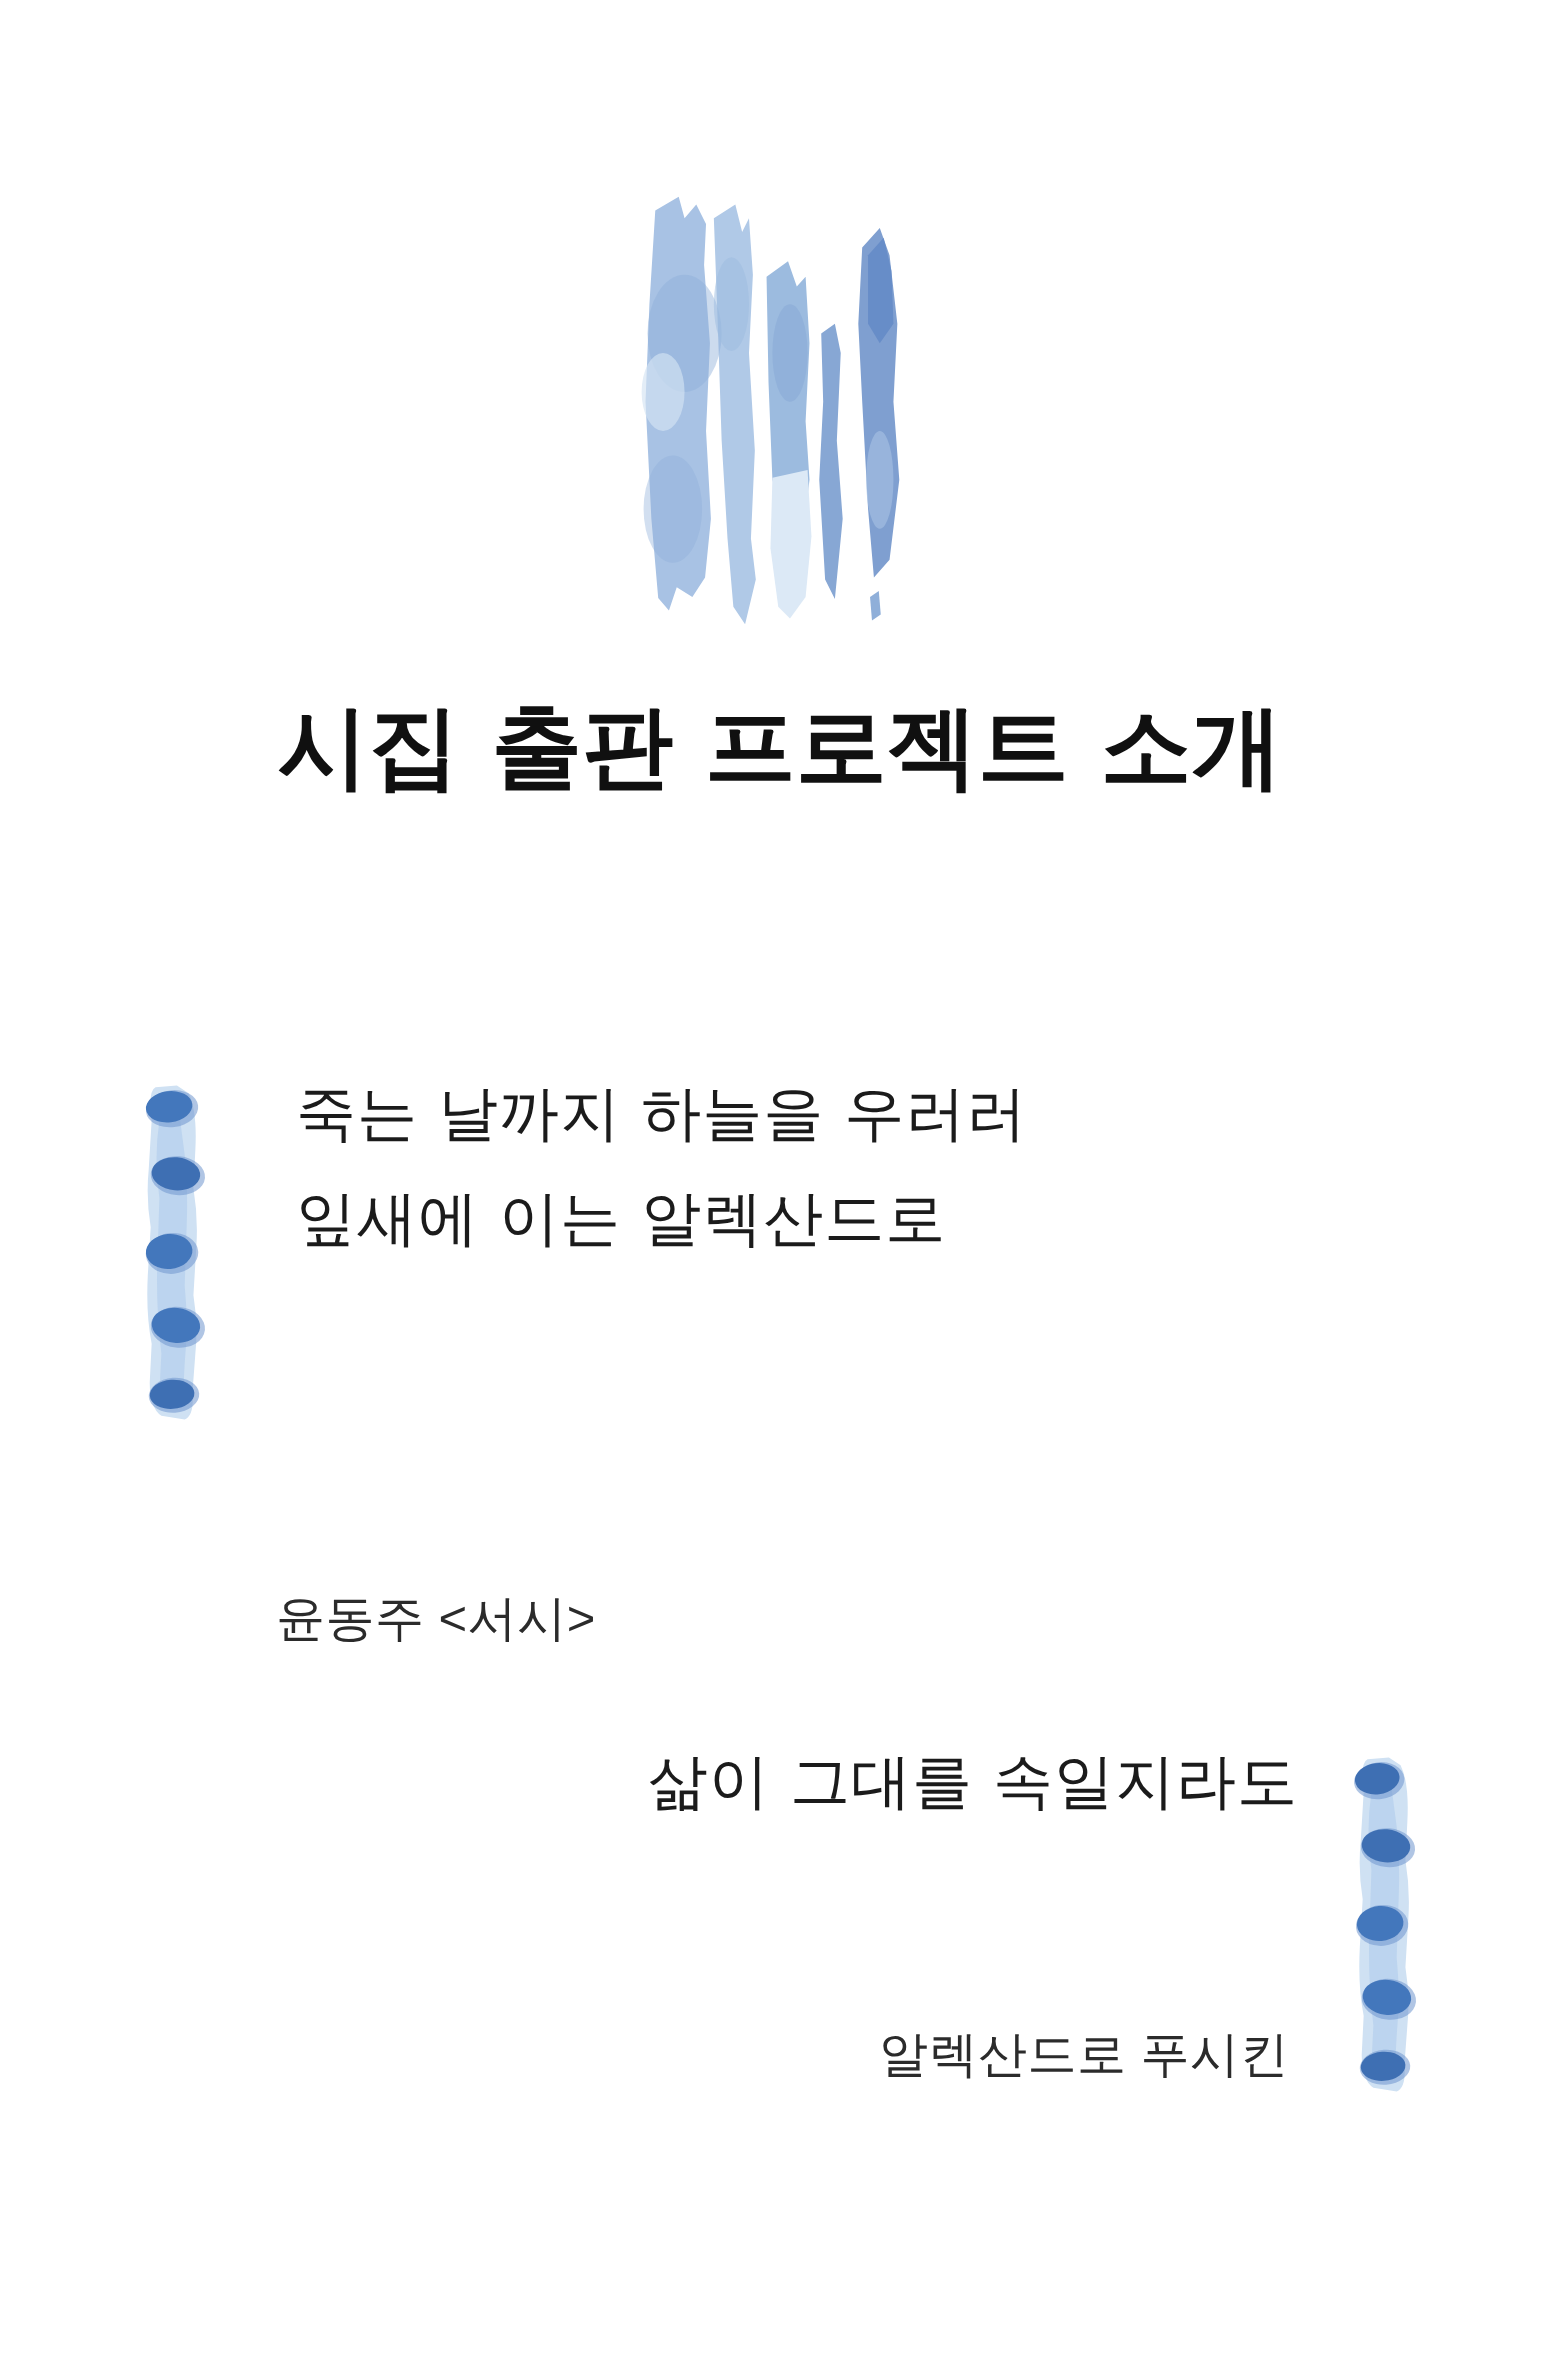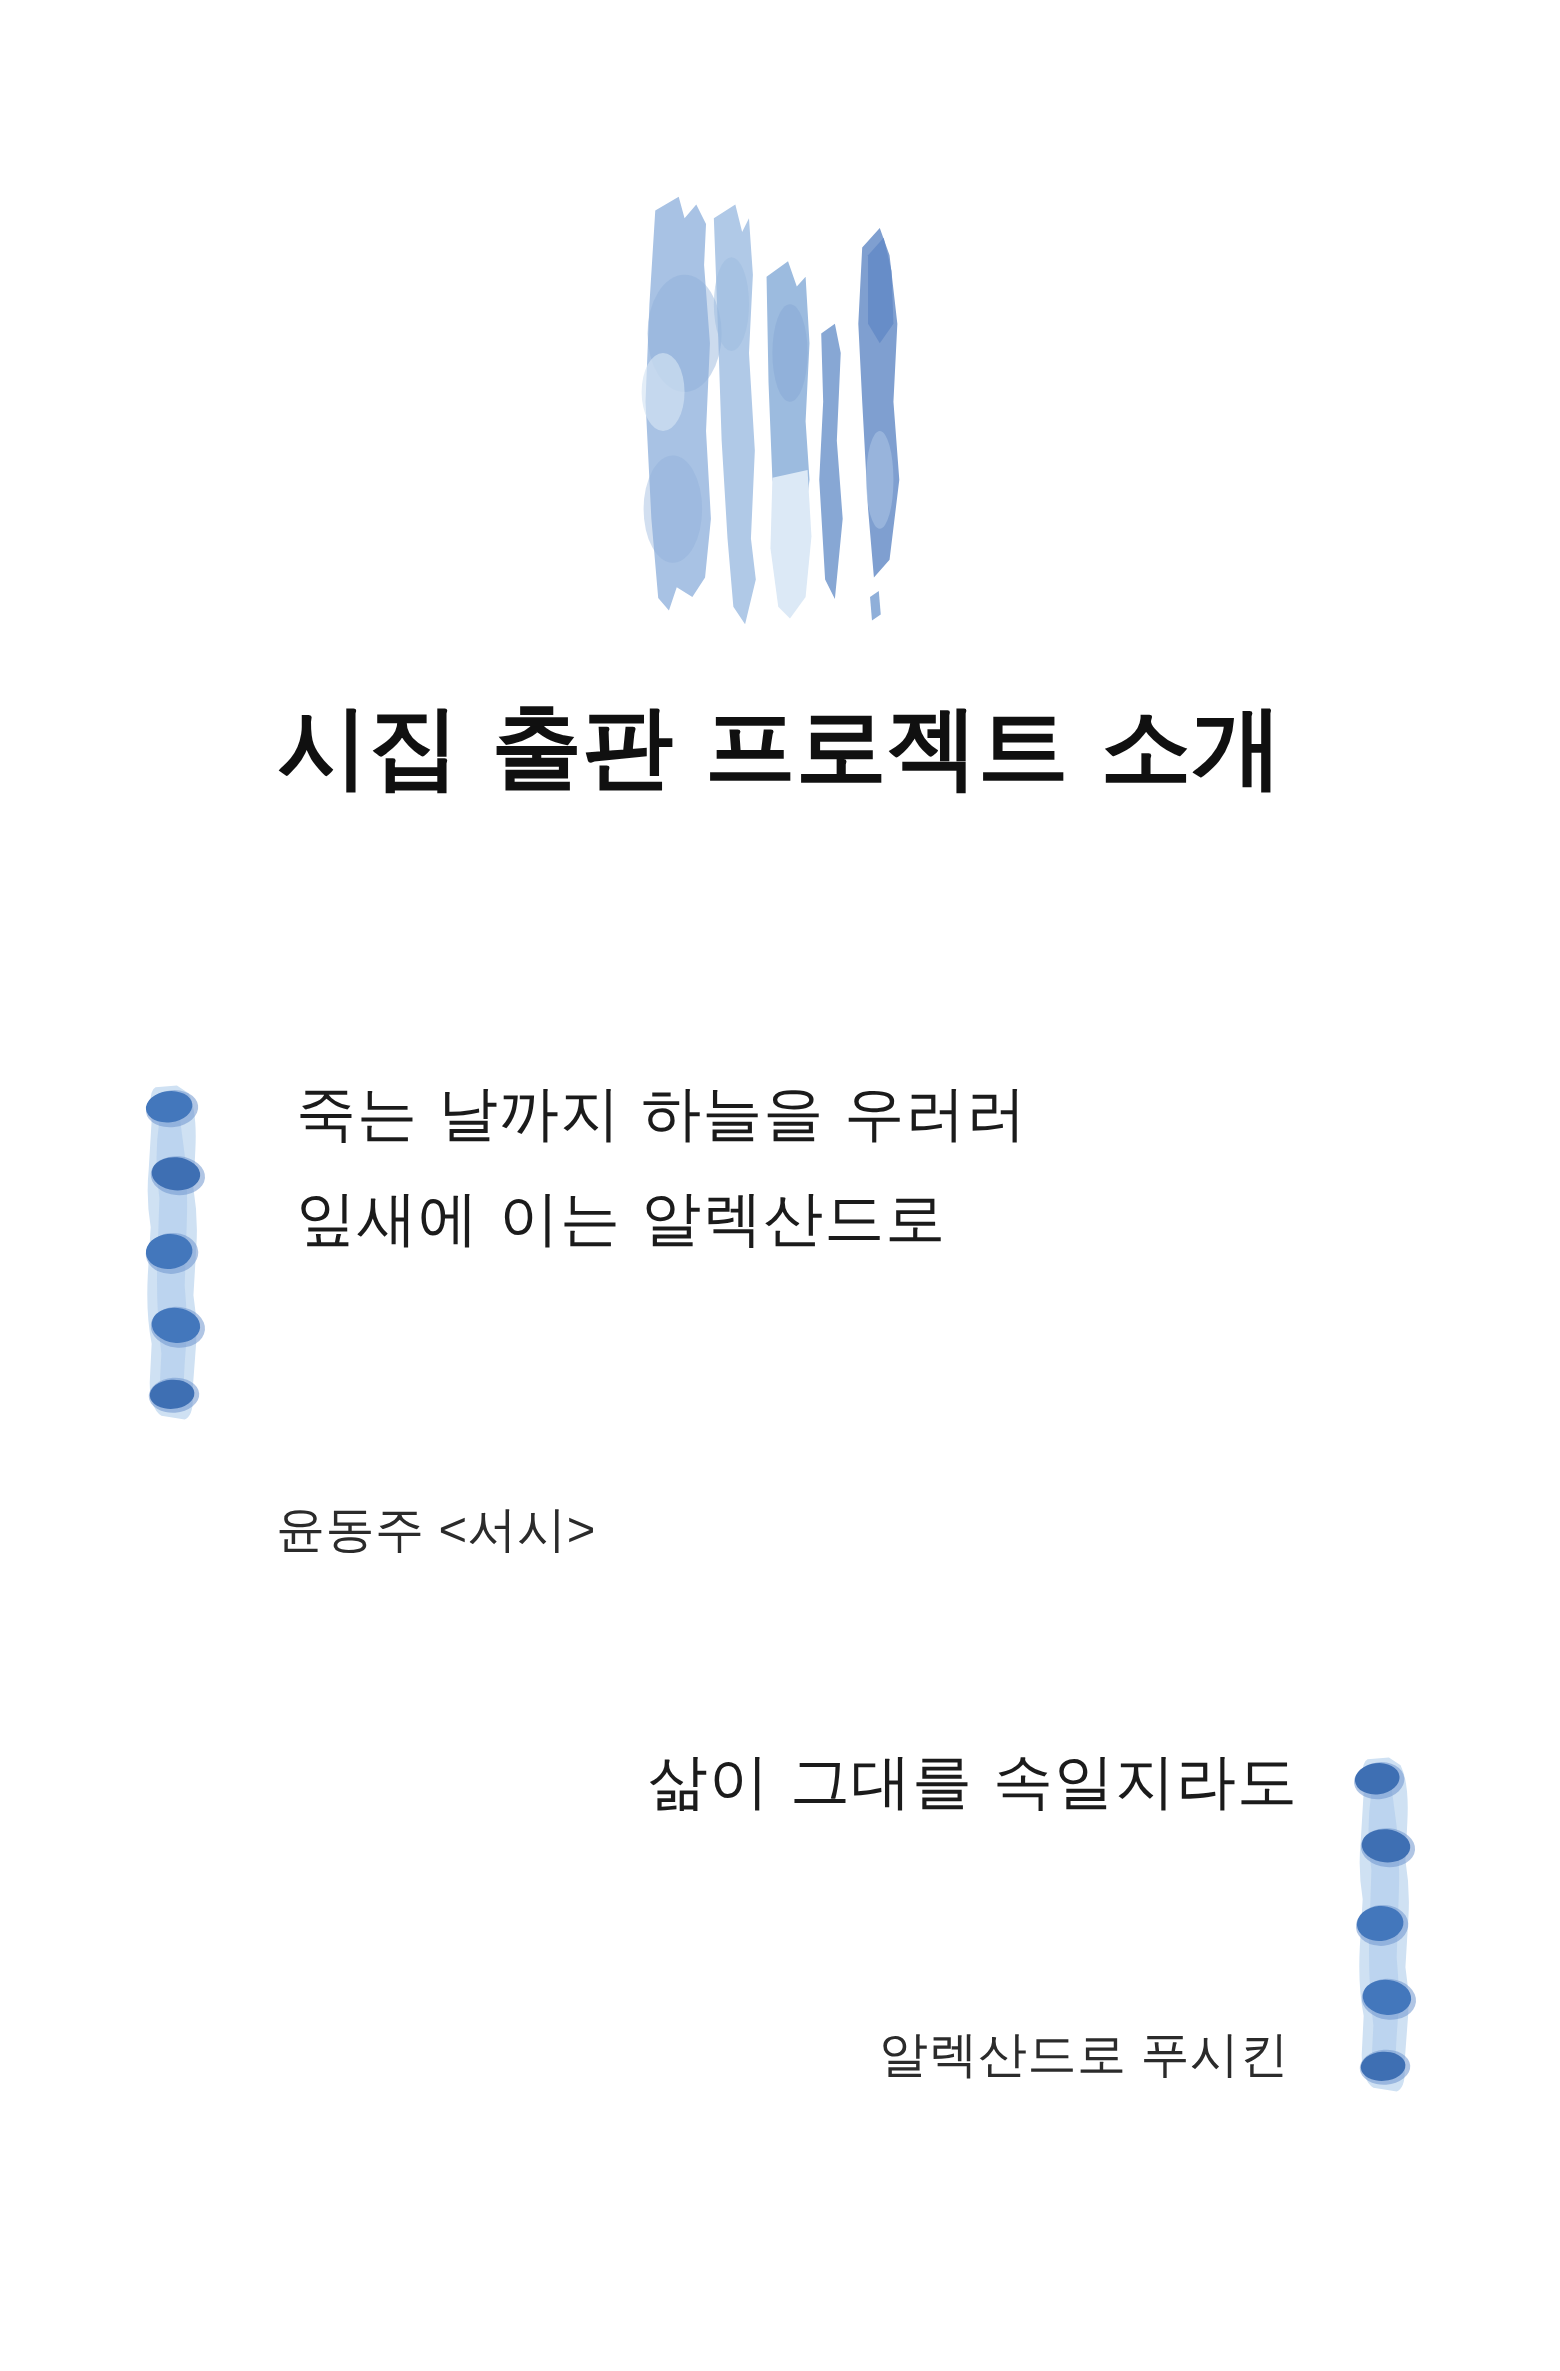--- a/index.html
+++ b/index.html
@@ -56,21 +56,21 @@
 
   .attribution {
     font-family: "Liberation Sans", "DejaVu Sans", sans-serif;
     font-weight: 300;
     font-size: 49px;
     color: #2b2b2b;
     letter-spacing: 0.5px;
     white-space: nowrap;
   }
   .attr-1 {
-    left: 276px; top: 1499px;
+    left: 276px; top: 1588px;
     line-height: 60px;
     text-align: center;
   }
   .attr-2 {
     right: 271px; top: 2015px;
     line-height: 78px;
     text-align: center;
   }
 </style>
 </head>

